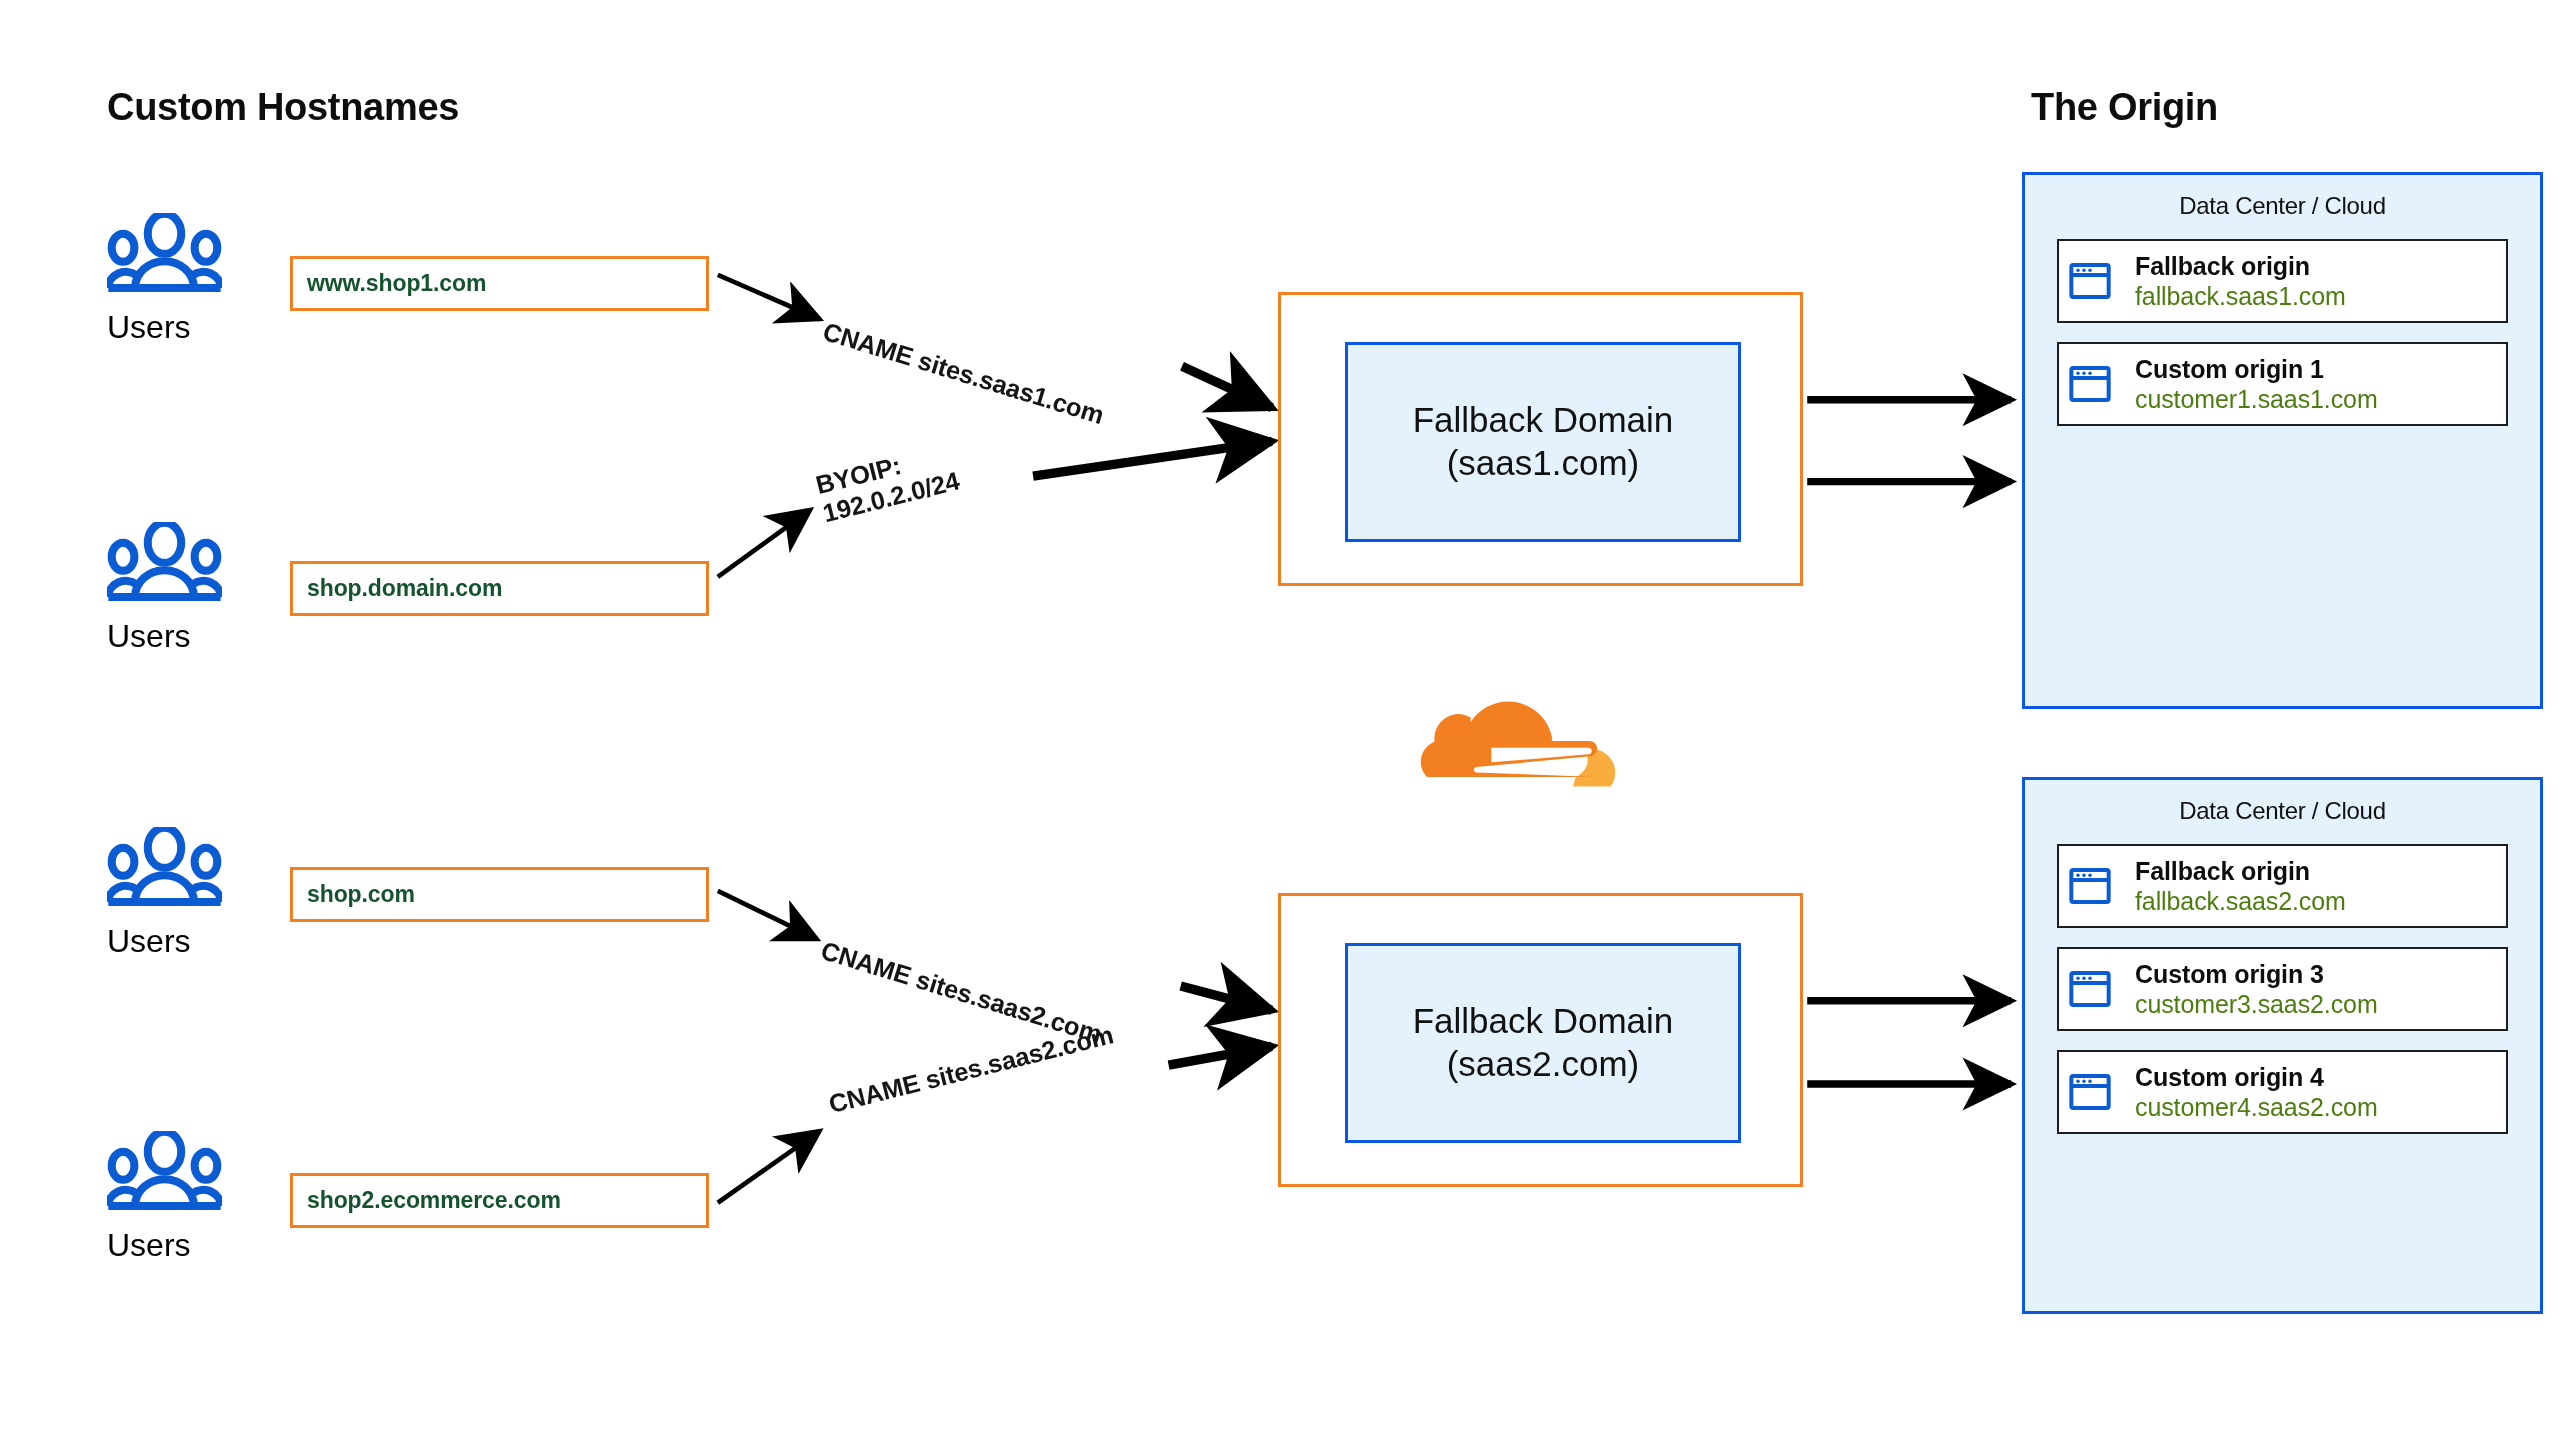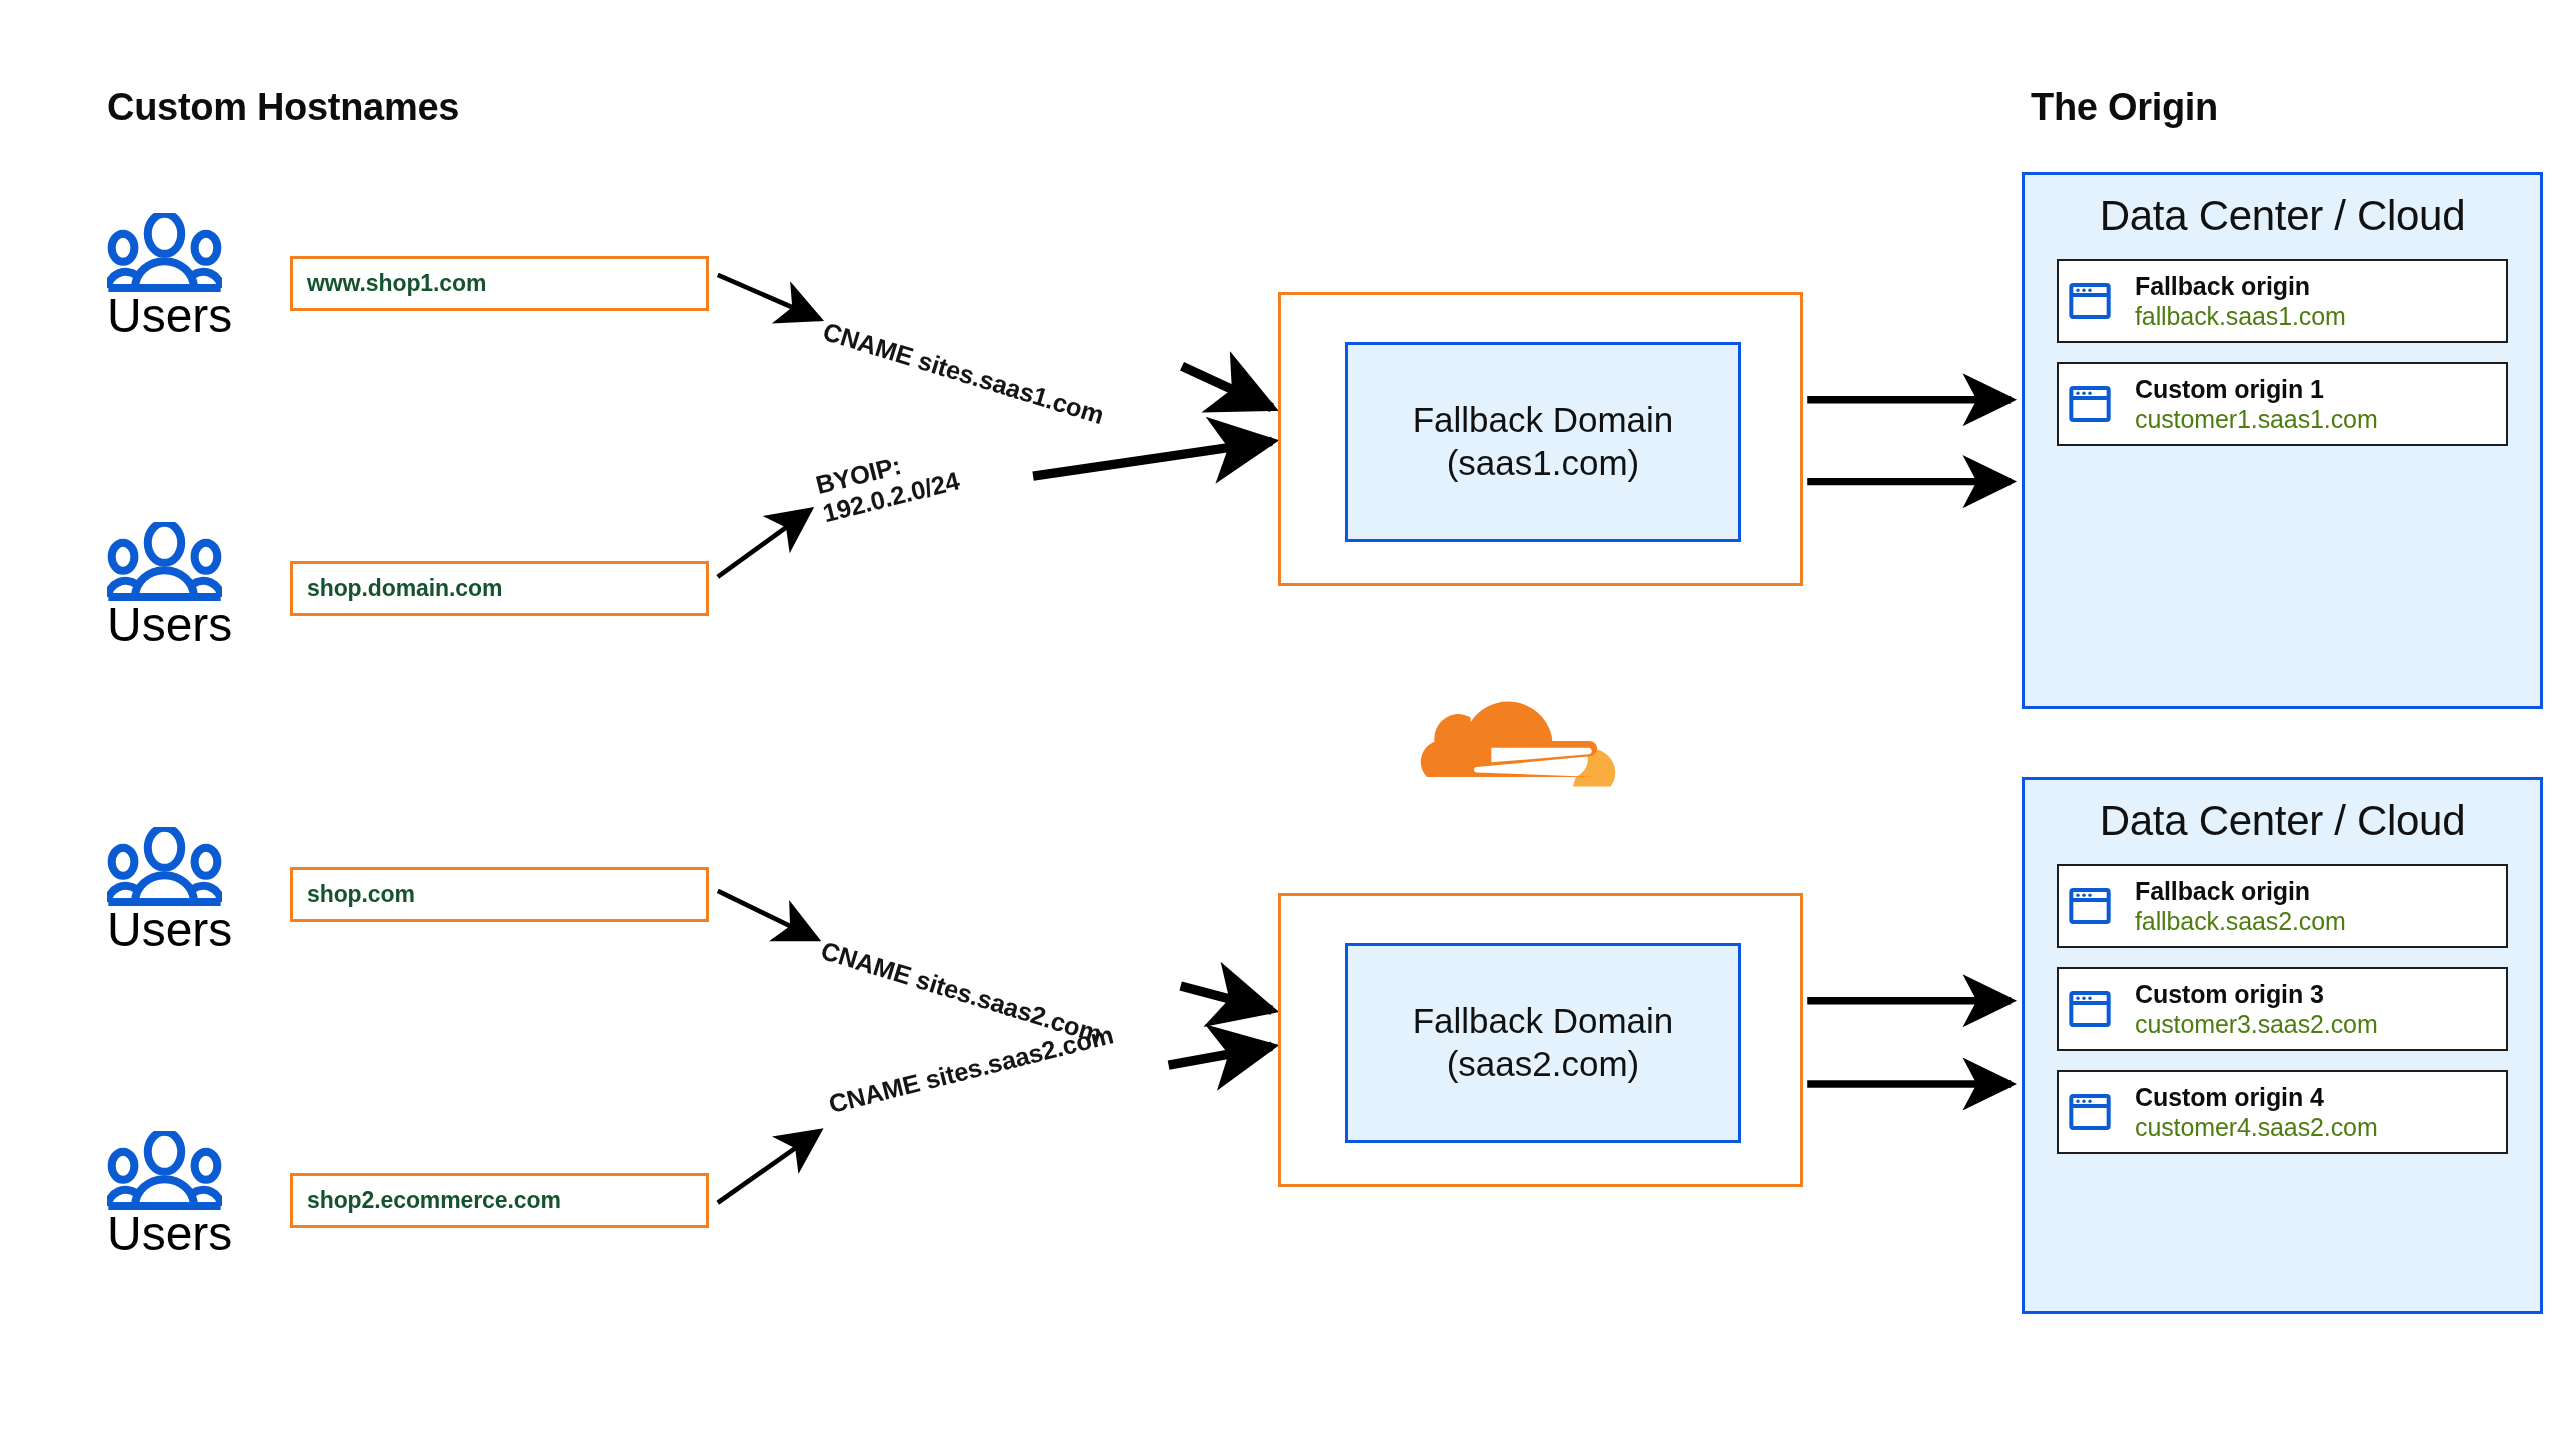--- a/index.html
+++ b/index.html
@@ -40,23 +40,24 @@
     position: absolute;
     width: 154px;
   }
   .user-icon {
     display: block;
     width: 115px;
     height: 79px;
   }
   .user-label {
     display: block;
-    font-size: 48px;
+    font-size: 32px;
     font-weight: 400;
     color: #000;
+    margin-top: 19px;
     line-height: 1;
     white-space: nowrap;
   }
   #user-group-1 { left: 107px; top: 201px; }
   #user-group-2 { left: 107px; top: 510px; }
   #user-group-3 { left: 107px; top: 815px; }
   #user-group-4 { left: 107px; top: 1119px; }
 
   
   .hostname-box {
@@ -127,21 +128,21 @@
     box-sizing: border-box;
     border: 3.4px solid #0B57E3;
     background: #E3F2FC;
     padding: 17.4px 32px 27px 32px;
   }
   #datacenter-1 { top: 160px; height: 537px; }
   #datacenter-2 { top: 765px; height: 537px; }
 
   .datacenter-title {
     display: block;
-    font-size: 42px;
+    font-size: 24px;
     font-weight: 400;
     color: #111;
     text-align: center;
     letter-spacing: -0.3px;
     margin-bottom: 19px;
     white-space: nowrap;
   }
 
   .origin-card {
     display: flex;

